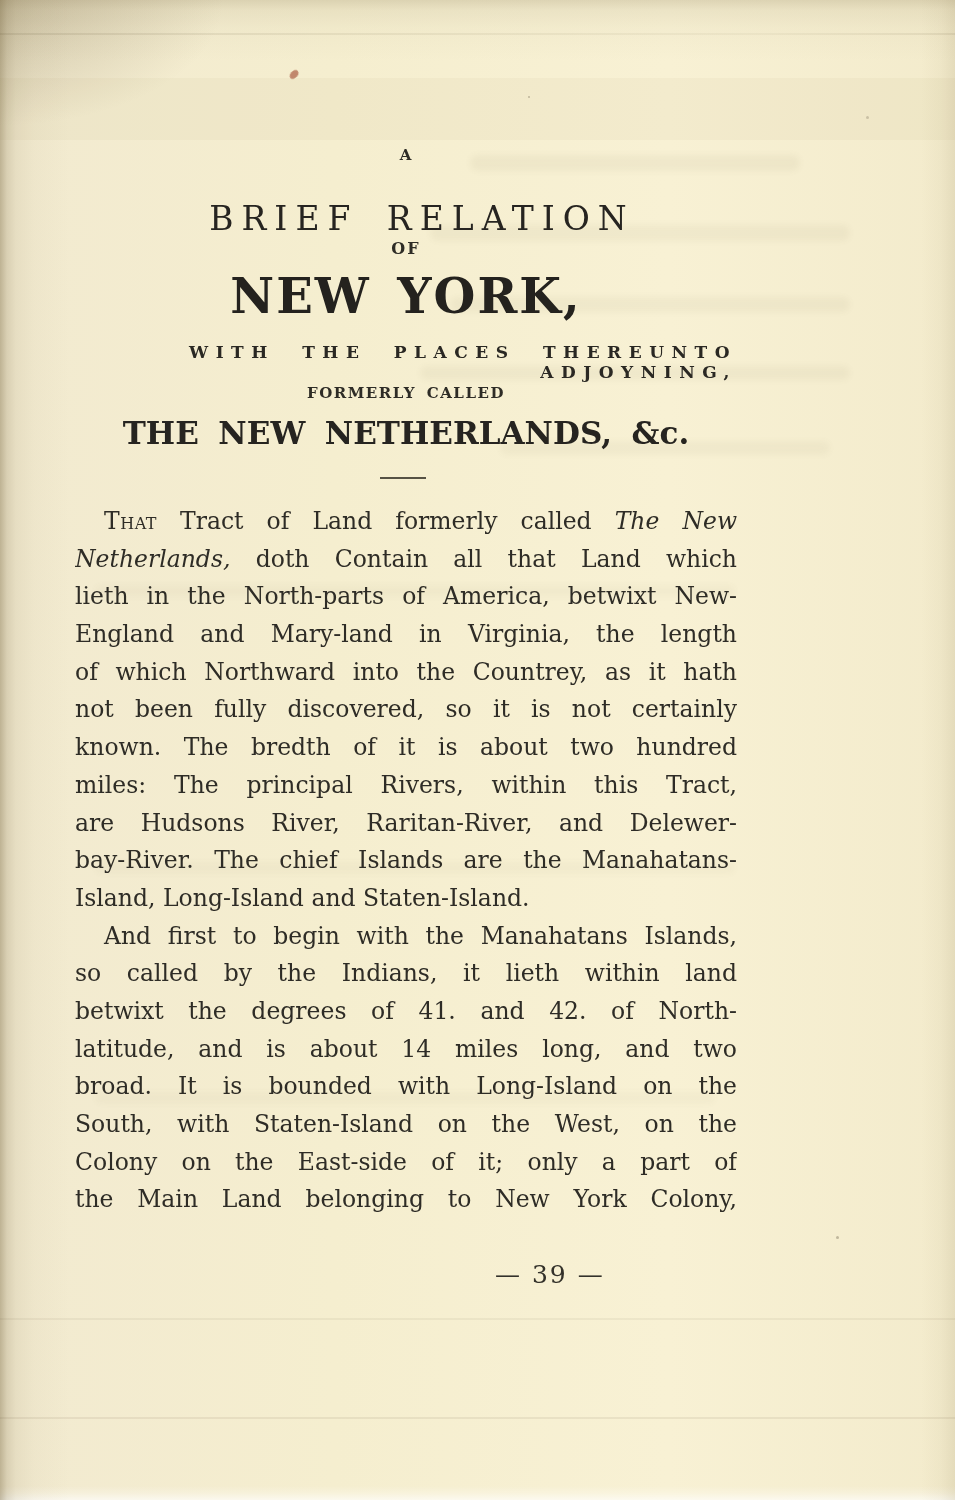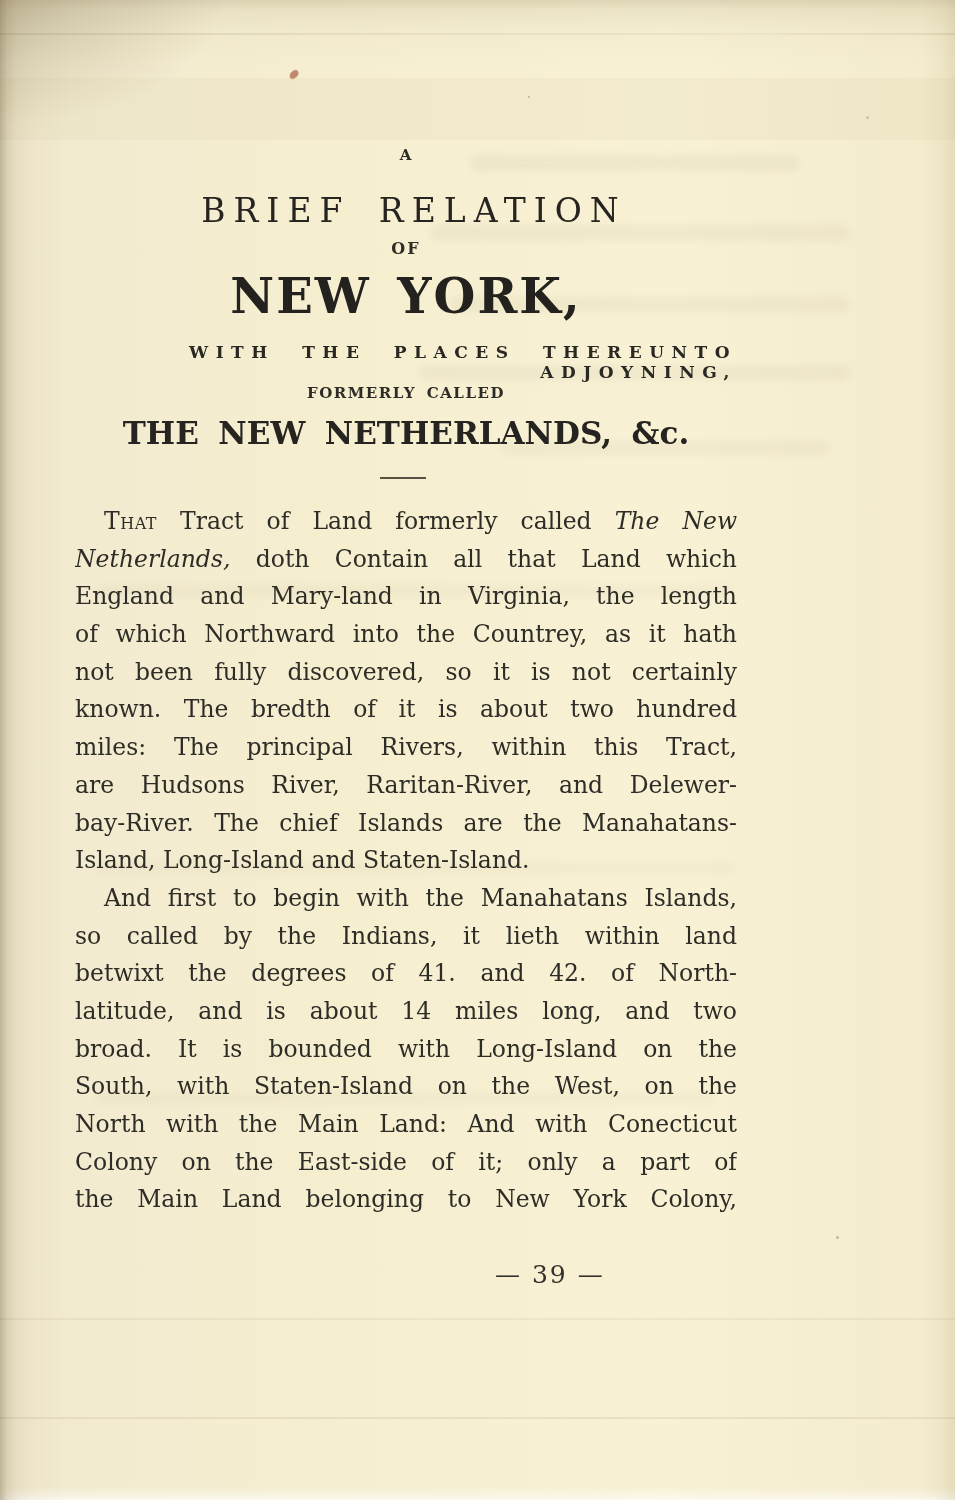--- a/index.html
+++ b/index.html
@@ -32,21 +32,21 @@
 
   .speck { position: absolute; pointer-events: none; }
   .speck.red   { left: 289px; top: 71px; width: 10px; height: 7px; background: rgba(165,80,55,0.65); border-radius: 60% 40% 55% 45%; transform: rotate(-35deg); filter: blur(0.6px); }
   .speck.d1 { left: 836px; top: 1236px; width: 3px; height: 3px; background: rgba(70,60,40,0.30); border-radius: 50%; }
   .speck.d2 { left: 866px; top: 116px;  width: 3px; height: 3px; background: rgba(70,60,40,0.22); border-radius: 50%; }
   .speck.d3 { left: 528px; top: 96px;   width: 2px; height: 2px; background: rgba(70,60,40,0.30); border-radius: 50%; }
 
   .col { position: absolute; left: 75px; width: 662px; text-align: center; }
 
   .t-article { top: 146px; font-size: 15px; letter-spacing: 1px; font-weight: bold; }
-  .t-main    { top: 183px; font-size: 33px; font-weight: normal; letter-spacing: 8px; word-spacing: 10px; margin: 8px; color: #262420; }
+  .t-main    { top: 183px; font-size: 33px; font-weight: normal; letter-spacing: 8px; word-spacing: 10px; margin: 16px; color: #262420; }
   .t-of      { top: 239px; font-size: 16px; letter-spacing: 2px; font-weight: bold; }
   .t-subject { top: 268px; font-size: 48px; font-weight: bold; letter-spacing: 2px; word-spacing: 8px; margin: 0; color: #24221e; }
   .t-subtitle{ top: 342px; font-size: 17px; letter-spacing: 7.5px; word-spacing: 14px; font-weight: 600; color: #2a2823; text-align: right; }
   .t-formerly{ top: 384px; font-size: 15px; letter-spacing: 1.5px; word-spacing: 4px; font-weight: bold; }
   .t-former  { top: 414px; font-size: 32px; font-weight: 600; letter-spacing: 0px; word-spacing: 9px; margin: 0; transform: scaleX(0.97); color: #262420; }
   .t-rule    { position: absolute; left: 380px; top: 477px; width: 46px; height: 0; border: none; border-top: 2px solid rgba(58,54,44,0.85); margin: 0; }
 
   .body-text { position: absolute; left: 75px; top: 503px; width: 662px; font-size: 23.5px; color: #2e2c26; }
   .line {
     height: 37.7px; line-height: 37.7px;
@@ -93,34 +93,34 @@
     <h2 class="col t-subject">NEW YORK,</h2>
     <div class="col t-subtitle">WITH THE PLACES THEREUNTO ADJOYNING,</div>
     <div class="col t-formerly">FORMERLY CALLED</div>
     <h3 class="col t-former">THE NEW NETHERLANDS, &amp;c.</h3>
     <hr class="t-rule">
   </header>
 
   <section class="body-text" id="body-text">
       <div class="line indent"><span class="seg-sc">That</span><span> Tract of Land formerly called </span><span class="seg-italic">The New</span></div>
       <div class="line"><span class="seg-italic">Netherlands,</span><span> doth Contain all that Land which</span></div>
+      <div class="line"><span>lieth in the North-parts of America, betwixt New-</span></div>
       <div class="line"><span>England and Mary-land in Virginia, the length</span></div>
       <div class="line"><span>of which Northward into the Countrey, as it hath</span></div>
       <div class="line"><span>not been fully discovered, so it is not certainly</span></div>
       <div class="line"><span>known.  The bredth of it is about two hundred</span></div>
       <div class="line"><span>miles: The principal Rivers, within this Tract,</span></div>
       <div class="line"><span>are Hudsons River, Raritan-River, and Delewer-</span></div>
       <div class="line"><span>bay-River.  The chief Islands are the Manahatans-</span></div>
       <div class="line end"><span>Island, Long-Island and Staten-Island.</span></div>
       <div class="line indent"><span>And first to begin with the Manahatans Islands,</span></div>
       <div class="line"><span>so called by the Indians, it lieth within land</span></div>
       <div class="line"><span>betwixt the degrees of 41. and 42. of North-</span></div>
       <div class="line"><span>latitude, and is about 14 miles long, and two</span></div>
       <div class="line"><span>broad.  It is bounded with Long-Island on the</span></div>
       <div class="line"><span>South, with Staten-Island on the West, on the</span></div>
-      <div class="line"><span>North with the Main Land: And with Conecticut</span></div>
       <div class="line"><span>Colony on the East-side of it; only a part of</span></div>
       <div class="line"><span>the Main Land belonging to New York Colony,</span></div>
     </section>
 
   <footer class="folio">— 39 —</footer>
 
 </div>
 
 </body></html>

